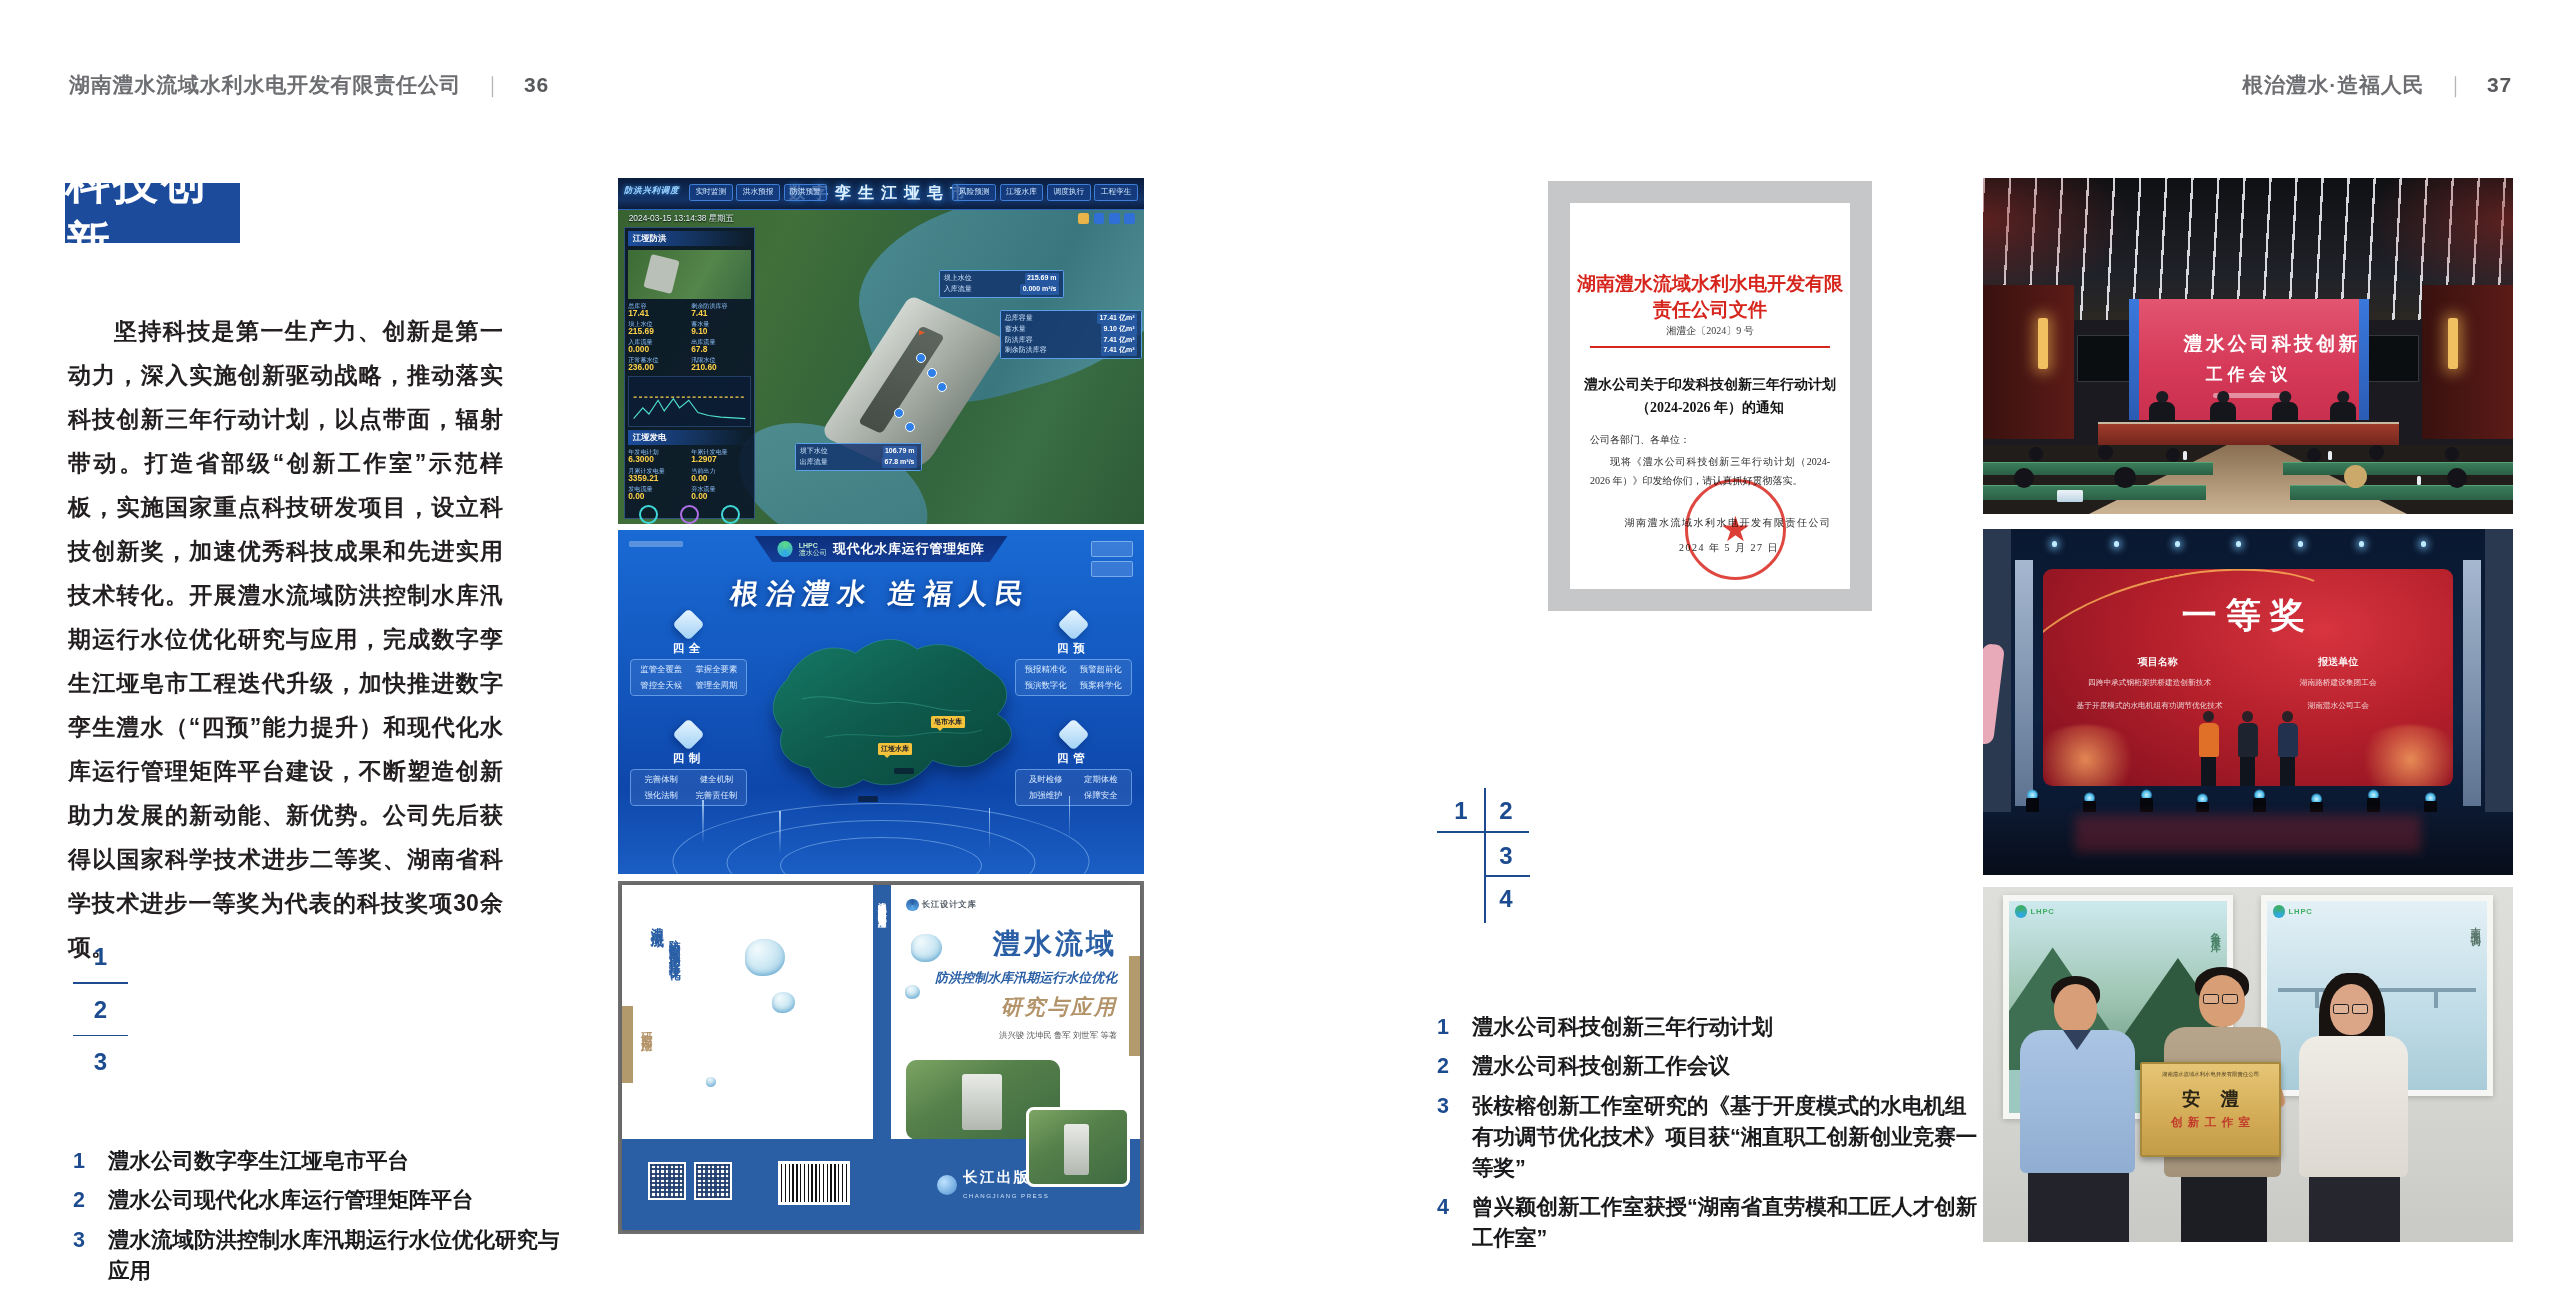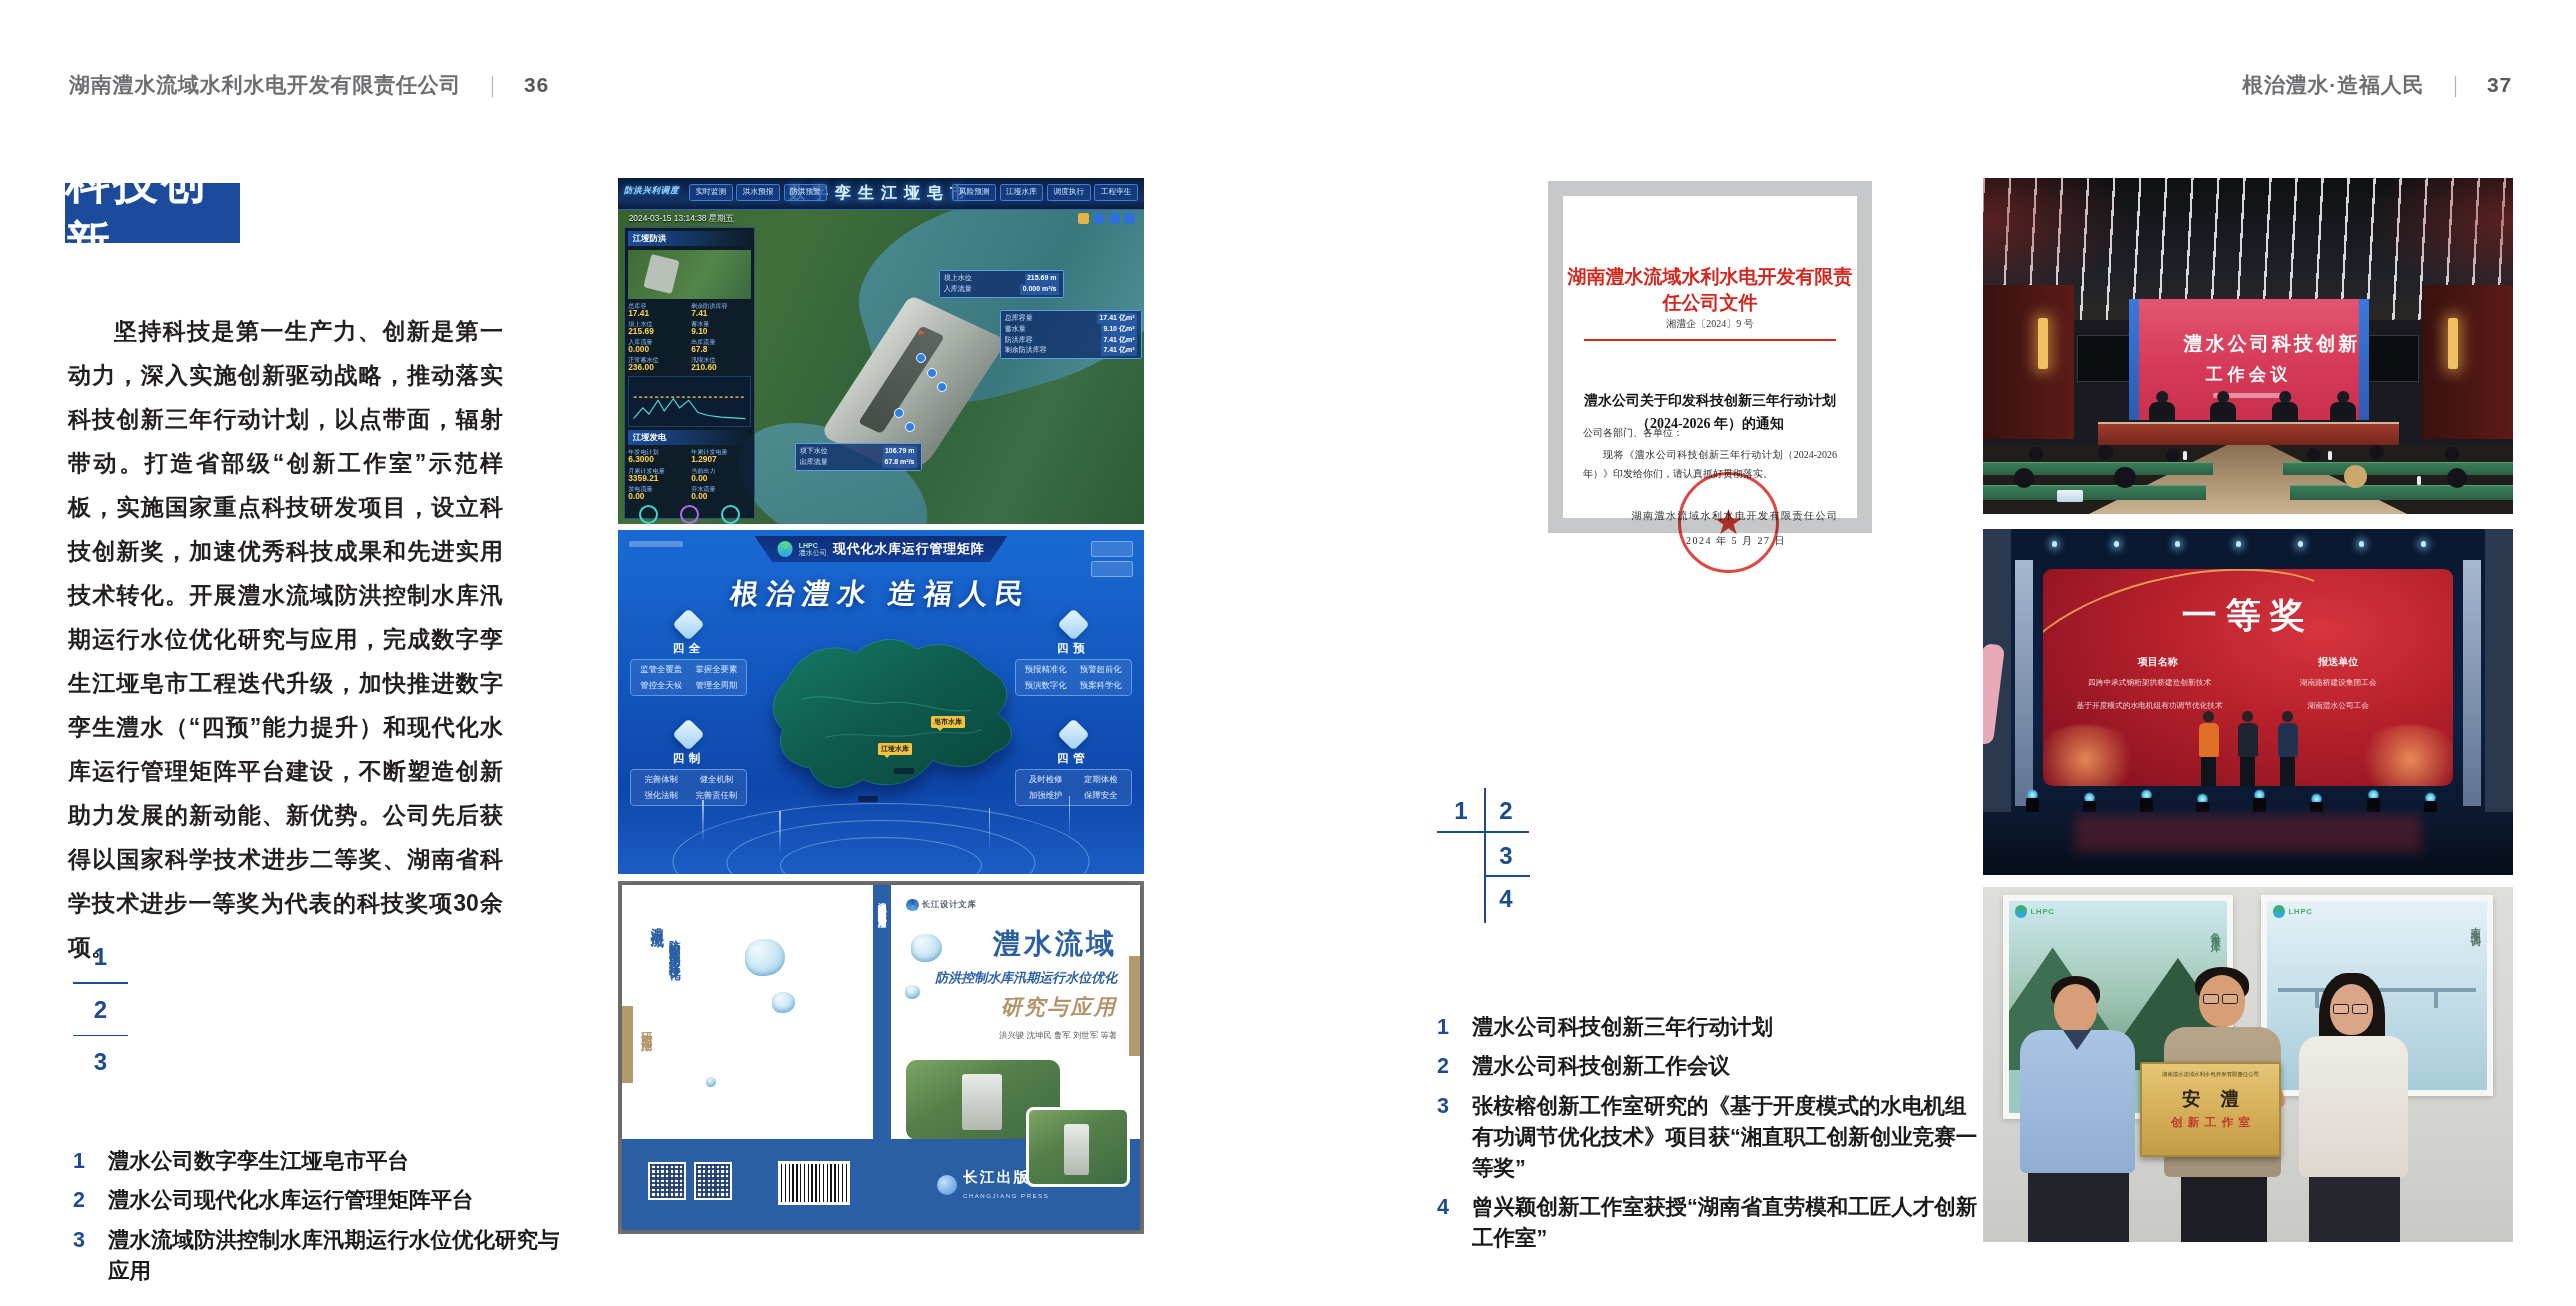--- a/index.html
+++ b/index.html
@@ -119,26 +119,26 @@
   .bk-bar{position:absolute;width:66px;height:38px;background:repeating-linear-gradient(90deg,#111 0 1.5px,#fff 1.5px 3.8px);border:3.1px solid #fff;}
   .bk-spine{position:absolute;left:48.5%;top:0;width:3.4%;height:100%;background:#2a5fa5;}
   .bk-front{position:absolute;left:51.9%;top:0;right:0;height:100%;background:#fff;}
   .drop{position:absolute;border-radius:48% 52% 55% 45%;
         background:radial-gradient(circle at 32% 28%,#f2fafd 0%,#cfe9f4 45%,#8fc6e4 100%);
         box-shadow:inset 0 -2.3px 4.6px rgba(60,140,190,.5);}
   .bk-photo{position:absolute;background:linear-gradient(150deg,#7ca464 0%,#55804a 40%,#3e6a42 100%);overflow:hidden;}
   .bk-photo i{position:absolute;left:36%;top:18%;width:26%;height:70%;background:linear-gradient(180deg,#e8eae6,#b2b8b0);border-radius:3.1px;}
 
   
-  .doc{left:1548px;top:181px;width:324px;height:352px;background:#c6c7c9;padding:15px;box-sizing:border-box;}
+  .doc{left:1548px;top:181px;width:324px;height:430px;background:#c6c7c9;padding:22px;box-sizing:border-box;}
   .doc-in{position:relative;width:100%;height:100%;background:#fff;font-family:"Liberation Serif","DejaVu Serif",serif;}
   .doc-org{position:absolute;left:0;right:0;top:68px;text-align:center;color:#d6251c;font-size:19px;font-weight:700;letter-spacing:0px;}
   .doc-no{position:absolute;left:0;right:0;top:121px;text-align:center;color:#3a3a3a;font-size:10px;}
   .doc-rule{position:absolute;left:7%;right:7%;top:143px;height:1.5px;background:#d6251c;}
-  .doc-sub{position:absolute;left:0;right:0;top:170px;text-align:center;color:#141414;font-size:14px;font-weight:700;line-height:23px;margin-top:23px;}
+  .doc-sub{position:absolute;left:0;right:0;top:170px;text-align:center;color:#141414;font-size:14px;font-weight:700;line-height:23px;}
   .doc-sal{position:absolute;left:20px;top:230px;font-size:10px;color:#2b2b2b;}
   .doc-body{position:absolute;left:20px;right:20px;top:249px;font-size:10px;line-height:19px;color:#2b2b2b;text-indent:2em;text-align:justify;}
   .doc-signer{position:absolute;right:18.4px;top:313px;font-size:10px;color:#2b2b2b;letter-spacing:1.5px;}
   .doc-date{position:absolute;right:71px;top:338px;font-size:10px;color:#2b2b2b;letter-spacing:1.5px;}
   .doc-seal{position:absolute;left:115px;top:276px;width:95px;height:95px;border:3.8px solid rgba(216,40,30,.85);
             border-radius:50%;display:flex;align-items:center;justify-content:center;mix-blend-mode:multiply;}
   .doc-seal span{color:rgba(216,40,30,.9);font-size:35px;line-height:1;}
 
   
   .mt{left:1983px;top:178px;width:530px;height:336px;background:#1b1a20;}

